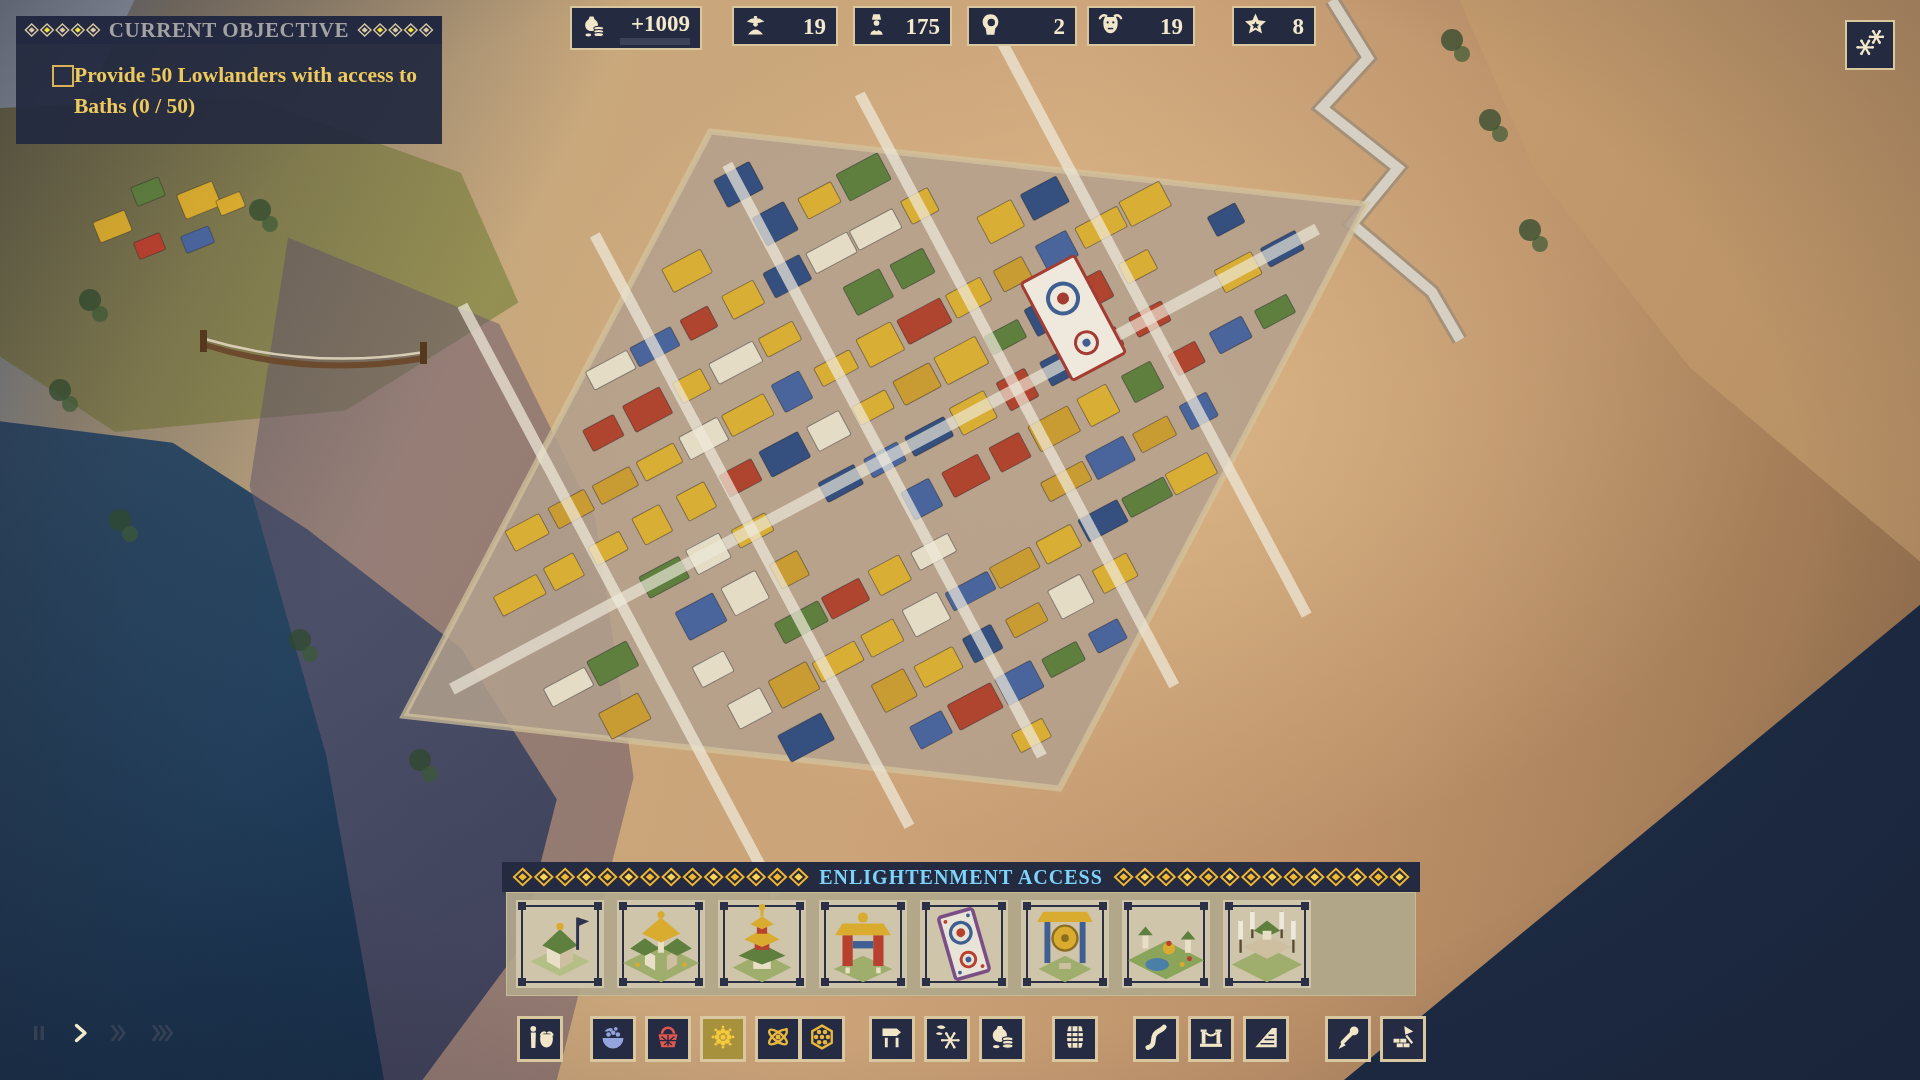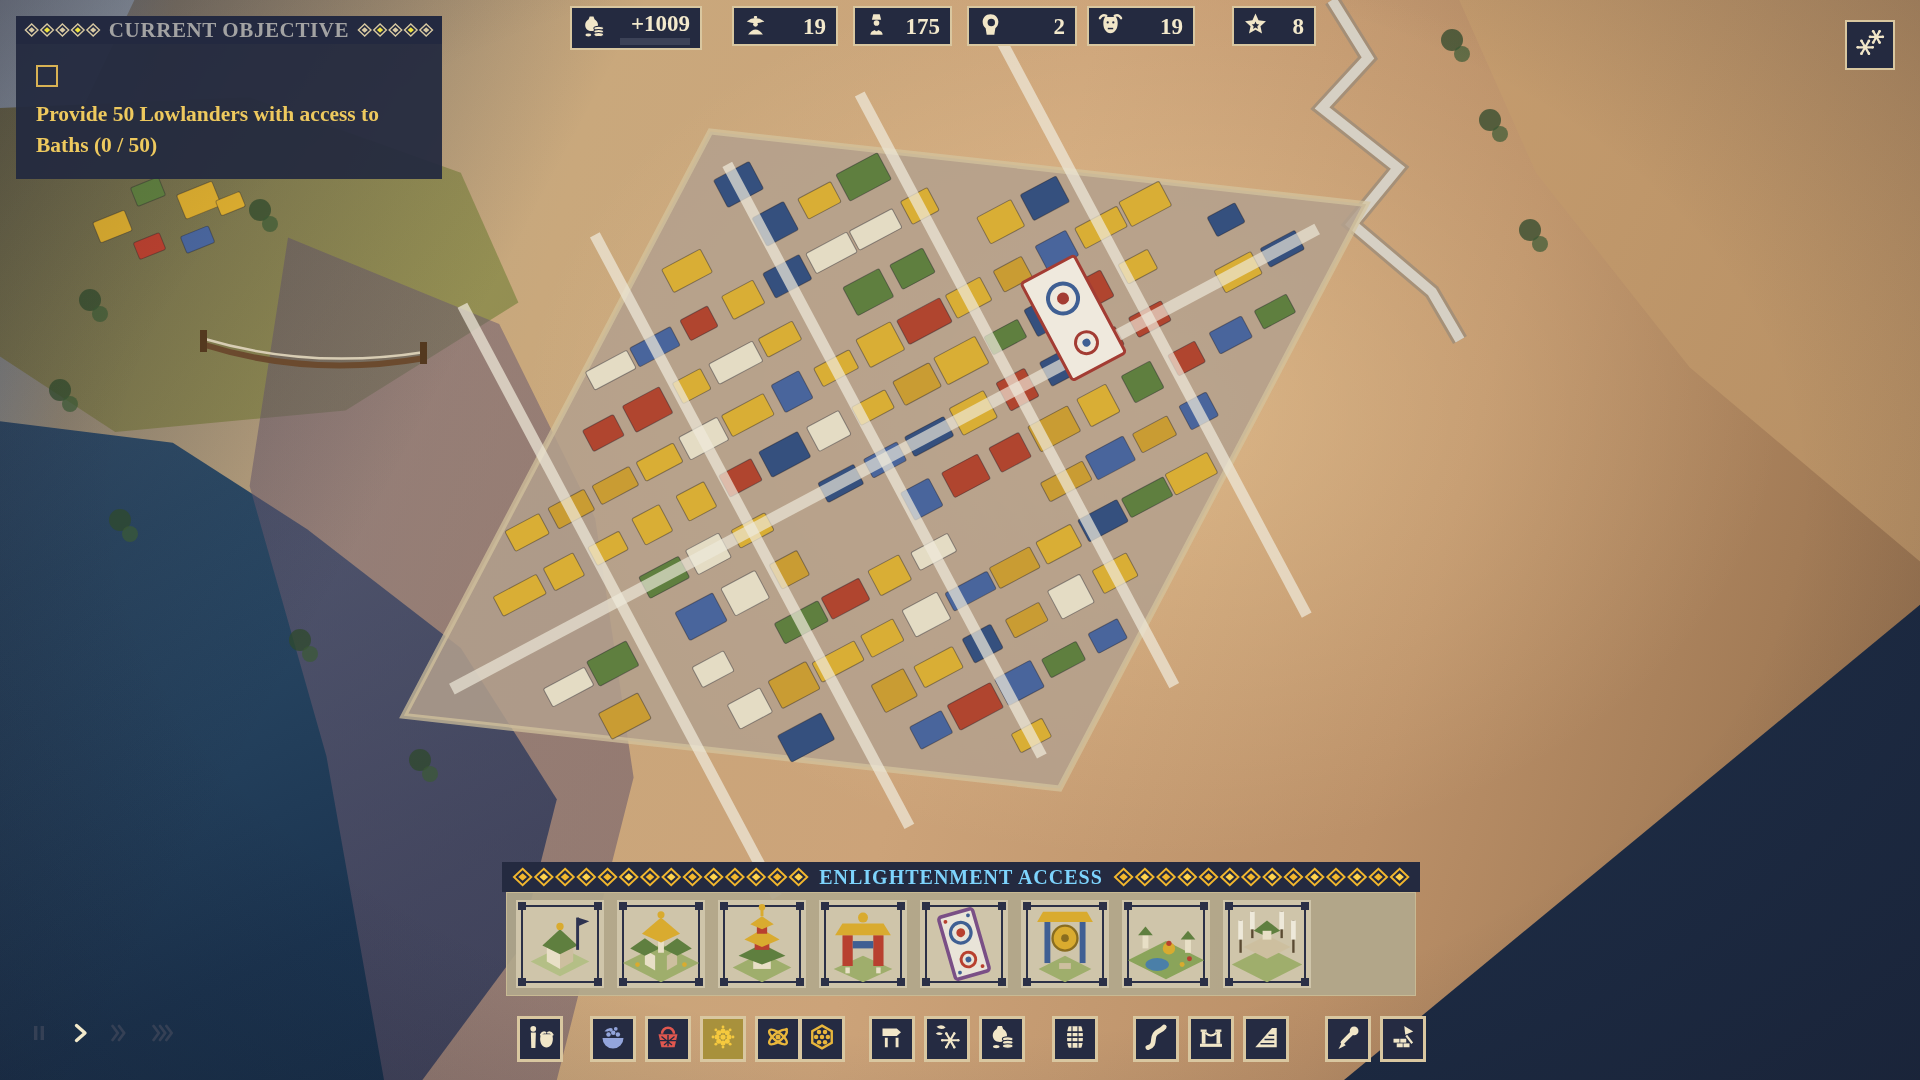--- a/index.html
+++ b/index.html
@@ -29,21 +29,21 @@
   .bg-shadowTL{background:linear-gradient(118deg,rgba(28,30,48,.55) 0%,rgba(28,30,48,.25) 14%,rgba(28,30,48,0) 26%);}
   .bg-vignette{background:radial-gradient(ellipse 1400px 900px at 50% 46%,rgba(0,0,0,0) 60%,rgba(20,18,30,.28) 100%);}
   #world-svg{position:absolute;inset:0;}
   .ui{position:absolute;}
 
   
   #objective-panel{left:16px;top:16px;width:426px;}
   #objective-header{height:28px;background:#232940;display:flex;align-items:center;gap:8px;padding:0 8px;}
   #objective-header .pat{flex:1;height:20px;overflow:hidden;display:flex;}
   #objective-title{color:#a3a3a3;font-weight:bold;font-size:21px;letter-spacing:.6px;white-space:nowrap;font-family:Liberation Serif, serif;}
-  #objective-body{background:rgba(35,41,63,.94);padding:16px 18px 18px 20px;display:flex;gap:12px;min-height:66px;flex-direction:column;}
+  #objective-body{background:rgba(35,41,63,.94);padding:16px 18px 18px 36px;display:flex;min-height:66px;}
   #objective-checkbox{width:18px;height:18px;border:2.5px solid #d8b254;margin-top:5px;flex:none;}
   #objective-text{color:#eec95e;font-size:21.5px;line-height:1.45;font-weight:600;margin:0;}
 
   
   #resource-bar{left:570px;top:6px;display:flex;align-items:flex-start;}
   .res-box{height:40px;border:2px solid #d9c7a0;background:#242a40;display:flex;align-items:center;
     padding:0 10px 0 8px;gap:6px;box-sizing:border-box;}
   .res-box.tall{height:44px;}
   .res-val{font-weight:bold;font-size:23px;color:#f3e9cc;flex:1;text-align:right;line-height:1;}
   .res-col{flex:1;display:flex;flex-direction:column;align-items:flex-end;gap:3px;}

